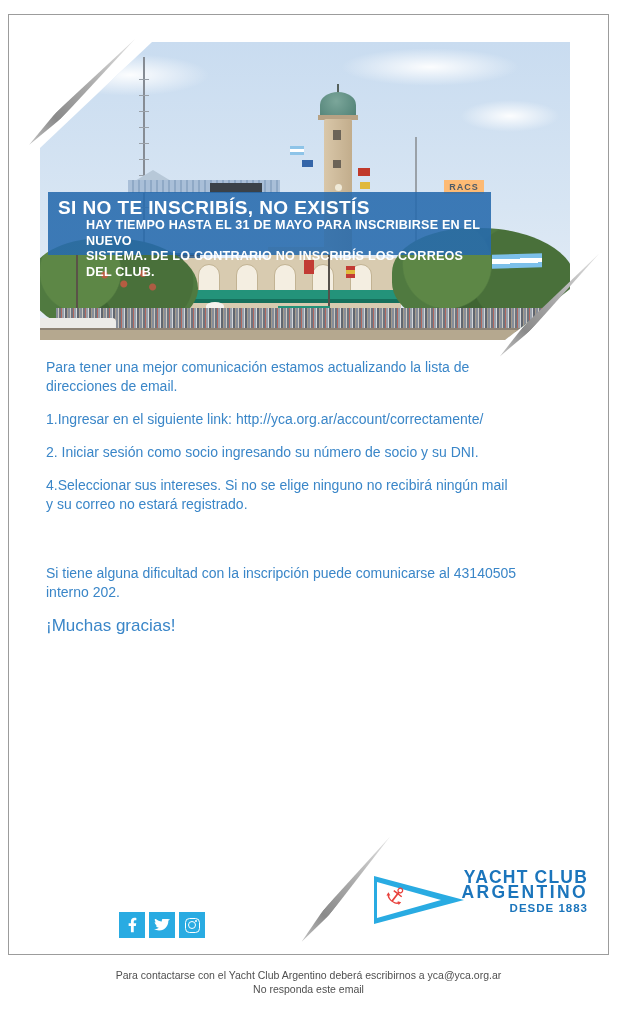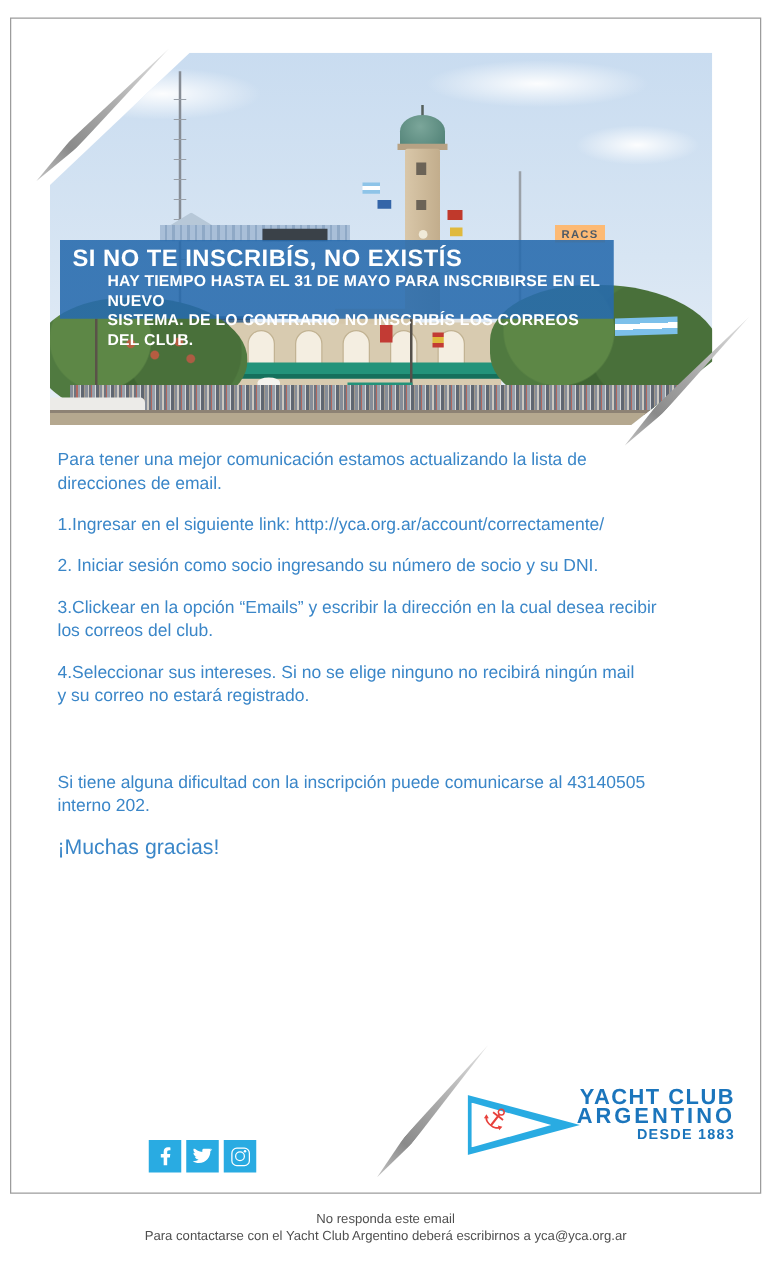--- a/index.html
+++ b/index.html
@@ -181,22 +181,20 @@
 
   <div class="swoosh swoosh1"></div>
   <div class="swoosh swoosh2"></div>
   <div class="swoosh swoosh3"></div>
 
   <div class="bodytext">
     <p>Para tener una mejor comunicación estamos actualizando la lista de
 direcciones de email.</p>
     <p><span class="linklike">1.Ingresar en el siguiente link: </span><span class="linklike">http://yca.org.ar/account/correctamente/</span></p>
     <p>2. Iniciar sesión como socio ingresando su número de socio y su DNI.</p>
-    <p>3.Clickear en la opción “Emails” y escribir la dirección en la cual desea recibir
-los correos del club.</p>
     <p>4.Seleccionar sus intereses. Si no se elige ninguno no  recibirá ningún mail
 y su correo no estará registrado.</p>
     <p class="contact">Si tiene alguna dificultad con la inscripción puede comunicarse al 43140505
 interno 202.</p>
     <p class="thanks">¡Muchas gracias!</p>
   </div>
 
   <div class="social-btn fb">
     <span>
       <svg width="9" height="16" viewBox="0 0 320 512">
@@ -223,16 +221,16 @@
     <div class="burgee-inner"></div>
     <div class="burgee-anchor">⚓</div>
   </div>
   <div class="logotext">
     <div class="logo-l1">YACHT CLUB</div>
     <div class="logo-l2">ARGENTINO</div>
     <div class="logo-l3">DESDE 1883</div>
   </div>
 
   <div class="footer">
+    <div>Para contactarse con el Yacht Club Argentino deberá escribirnos a yca@yca.org.ar</div>
     <div>No responda este email</div>
-    <div>Para contactarse con el Yacht Club Argentino deberá escribirnos a yca@yca.org.ar</div>
   </div>
 </div>
 
 </body></html>

